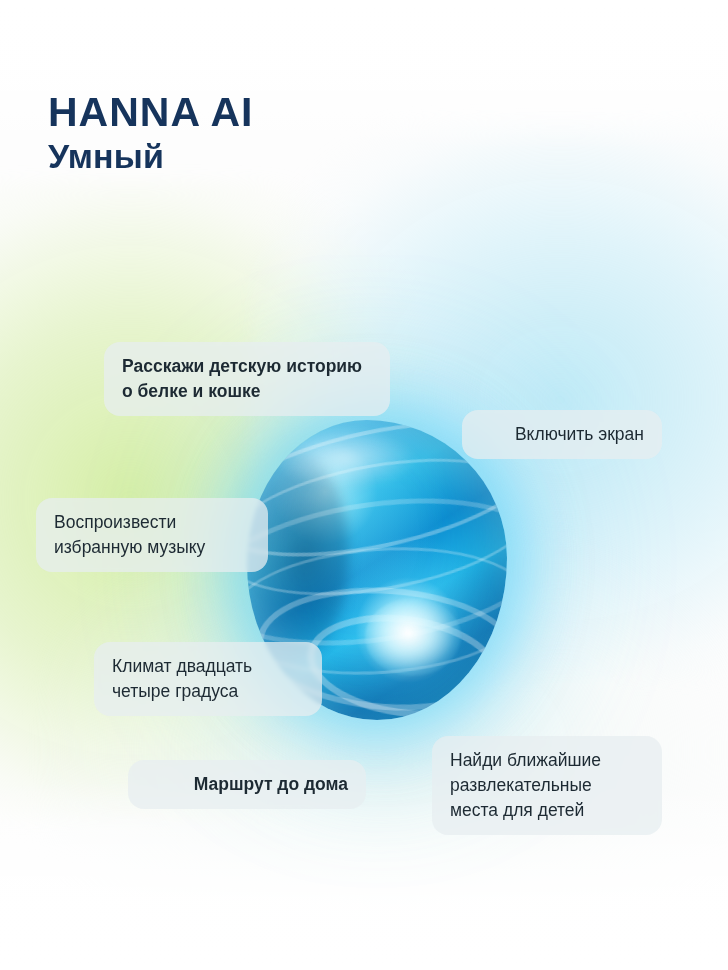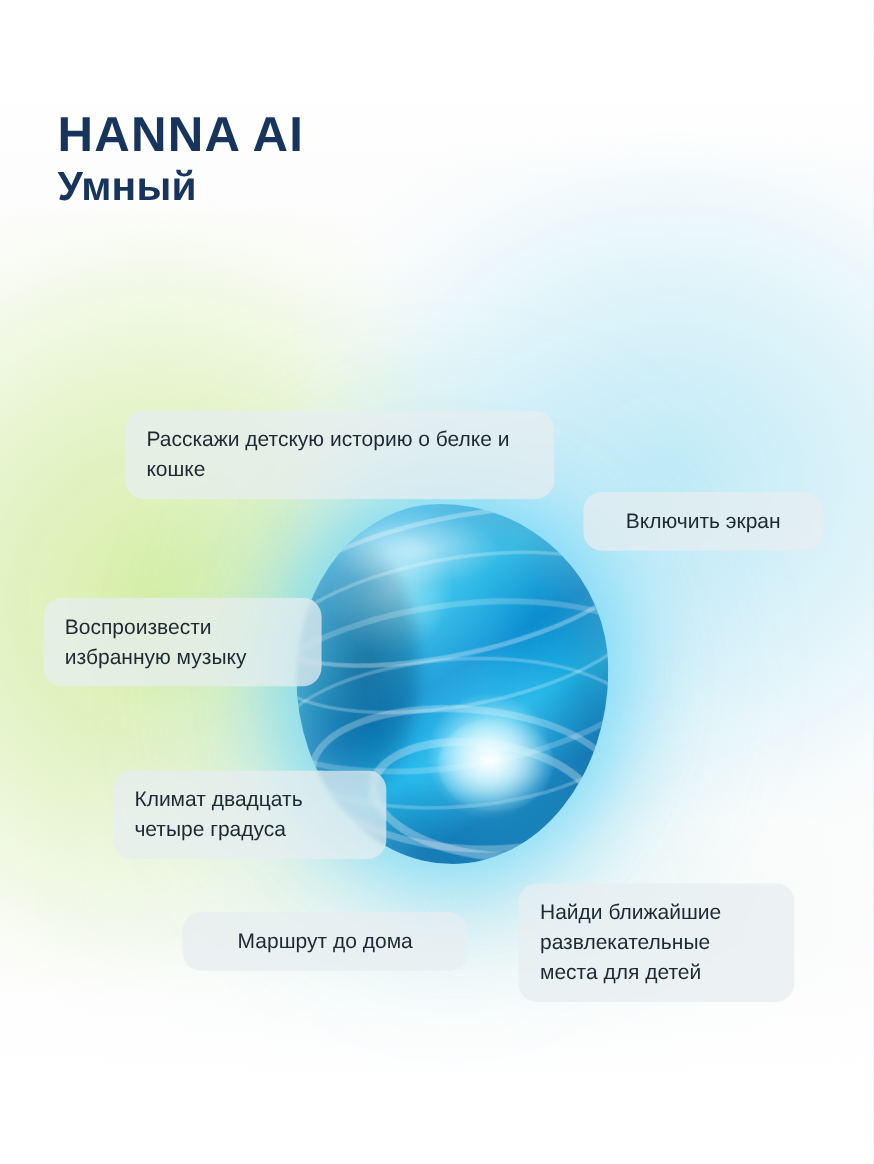--- a/index.html
+++ b/index.html
@@ -181,28 +181,28 @@
     position: absolute;
     border-radius: 16px;
     background: rgba(231, 238, 240, 0.74);
     color: #1d2a33;
     font-size: 17.5px;
     line-height: 1.42;
     padding: 12px 18px;
     box-sizing: border-box;
     backdrop-filter: blur(2px);
   }
-  .bubble.center { text-align: center; margin-left: 24px; }
-
-  #b-story   { left: 104px; top: 342px;  width: 358px; }
+  .bubble.center { text-align: right; }
+
+  #b-story   { left: 104px; top: 342px;  width: 286px; font-weight: bold; }
   #b-screen  { left: 462px; top: 410px;  width: 200px; }
   #b-music   { left: 36px;  top: 498px;  width: 232px; }
   #b-remind  { left: 484px; top: 556px;  width: 216px; }
   #b-climate { left: 62px;  top: 642px;  width: 228px; margin-left: 32px; }
-  #b-route   { left: 128px; top: 760px;  width: 238px; }
+  #b-route   { left: 128px; top: 760px;  width: 238px; font-weight: bold; }
   #b-places  { left: 432px; top: 736px;  width: 230px; }
 
 </style>
 </head>
 <body>
 
 <div id="poster">
 
   <div class="bg-base"></div>
   <div class="bg-green"></div>

